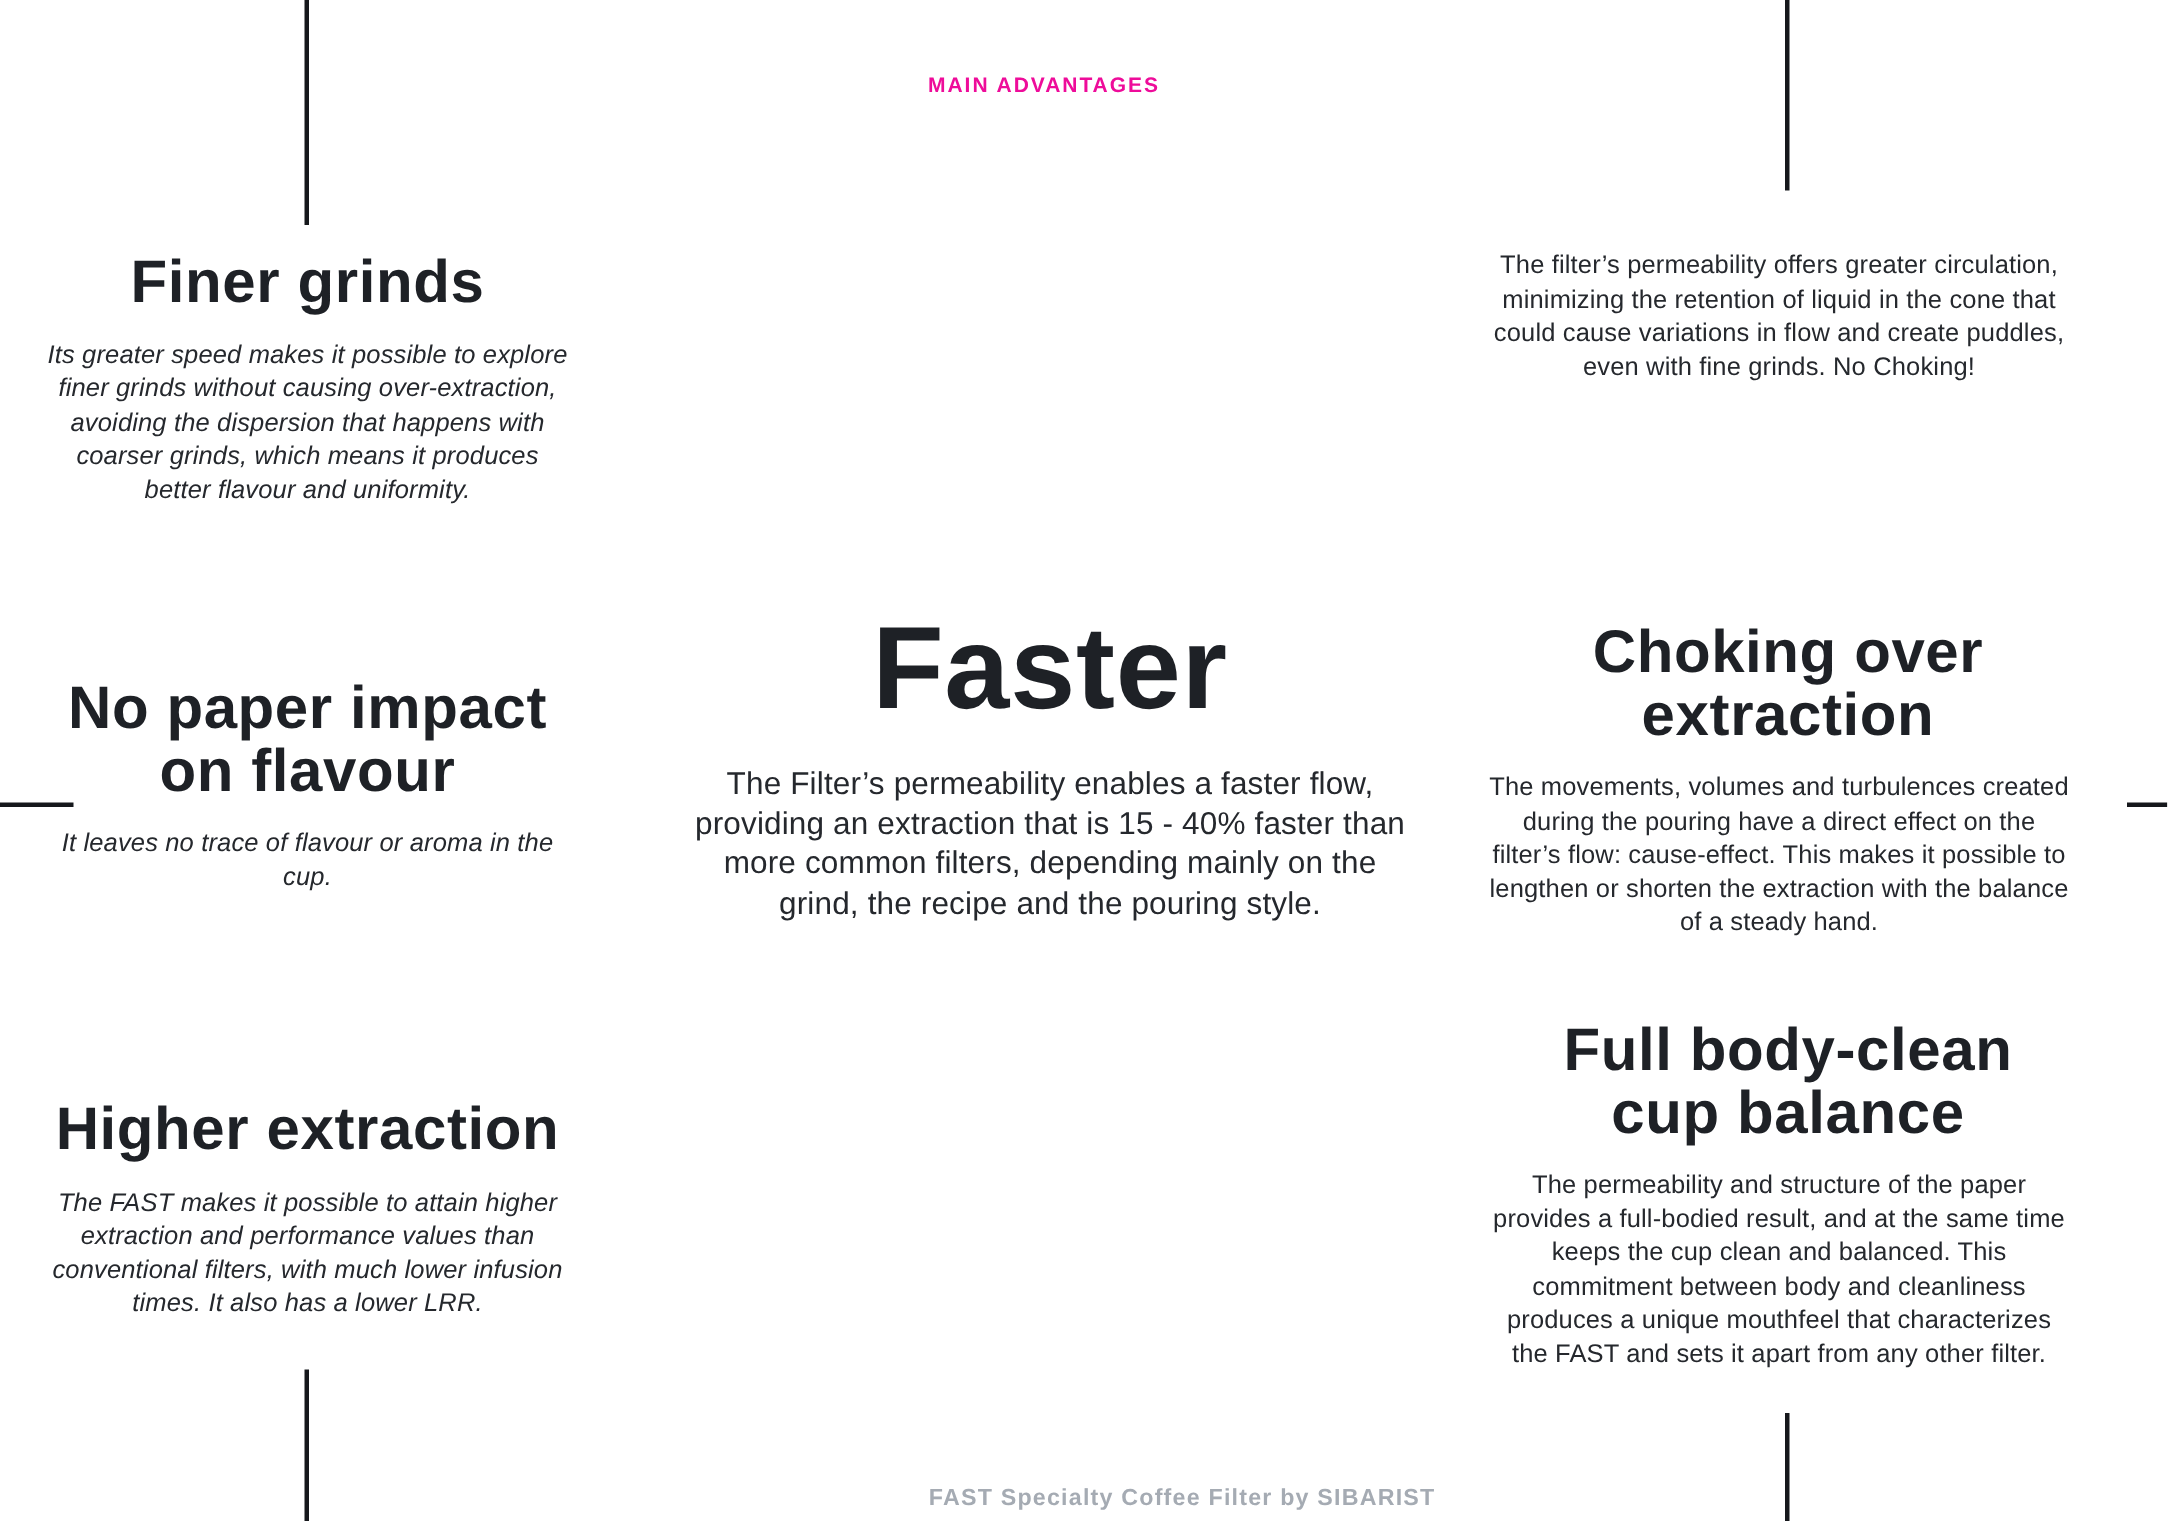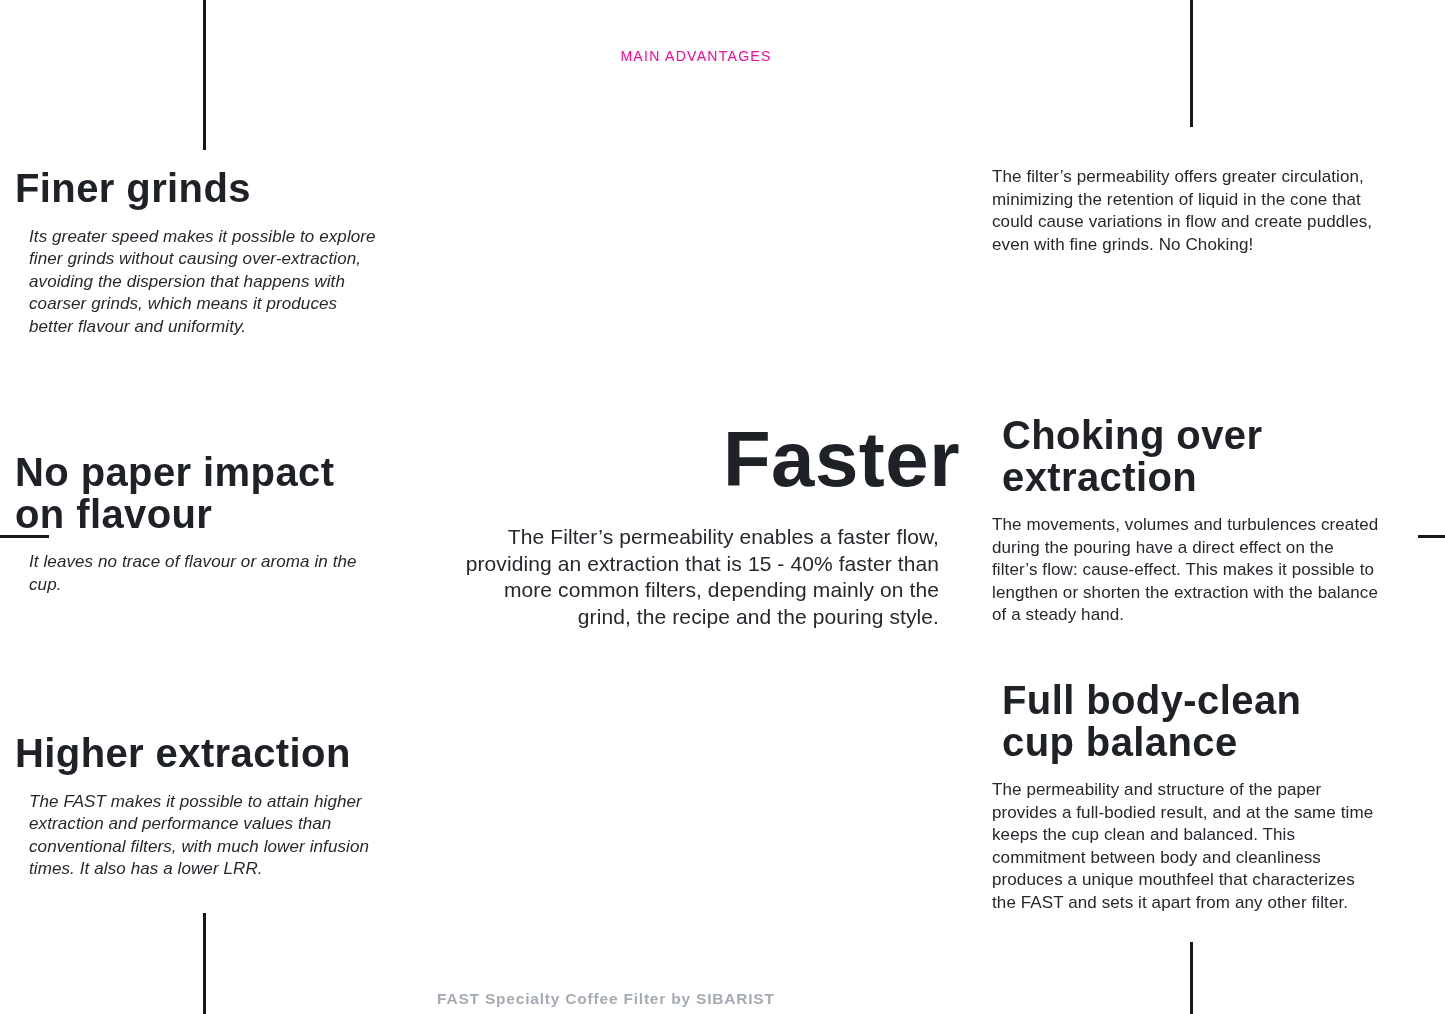--- a/index.html
+++ b/index.html
@@ -12,25 +12,25 @@
     font-family: "Liberation Sans", sans-serif;
     color: #1e2126;
   }
   .line { position:absolute; background:#16181c; }
   .v { width:3px; }
   .h { height:3px; }
 
   .eyebrow {
     position:absolute; left:436px; top:48px; width:520px;
     text-align:center;
-    font-size:14px; font-weight:normal; letter-spacing:1.3px;
+    font-size:14px; font-weight:bold; letter-spacing:1.3px;
     color:#ee0c9a;
   }
 
-  .section { position:absolute; text-align:left; }
+  .section { position:absolute; text-align:center; }
   .section h2 {
     margin:0 auto;
     font-size:40px; font-weight:bold; line-height:1.04;
     letter-spacing:0.4px; color:#1e2126;
   }
   .section .body {
     margin:16px auto 0;
     font-size:17px; line-height:22.5px; color:#25282d;
     letter-spacing:0.1px;
   }
@@ -42,36 +42,36 @@
   .col-right .body { max-width:388px;margin-left:12px; }
 
   .sec-finer   { top:168px; }
   .sec-paper   { top:452px; }
   .sec-higher  { top:723px;margin-top:10px; }
   .sec-cont    { top:150px; }
   .sec-control { top:415px; }
   .sec-full    { top:680px; }
 
   .center-block {
-    position:absolute; left:440px; top:420px; width:520px;
-    text-align:right;
+    position:absolute; left:440px; top:406px; width:520px;
+    text-align:center;
   }
   .center-block h1 {
     margin:0; font-size:78px; font-weight:bold; line-height:1.0;
     letter-spacing:0.5px; color:#1e2126;
   }
   .center-block .body {
     margin:26px auto 0; max-width:478px;
     font-size:21px; line-height:26.5px; color:#25282d;
     letter-spacing:0.1px;
   }
 
   .footer {
     position:absolute; left:437px; top:990px; width:520px;
-    text-align:left;
+    text-align:right;
     font-size:15.5px; font-weight:bold; letter-spacing:0.8px;
     color:#a5abb3;
   }
 </style>
 </head>
 <body>
 
 <div class="canvas">
 
   <div class="line v" style="left:203px; top:0; height:150px;"></div>

